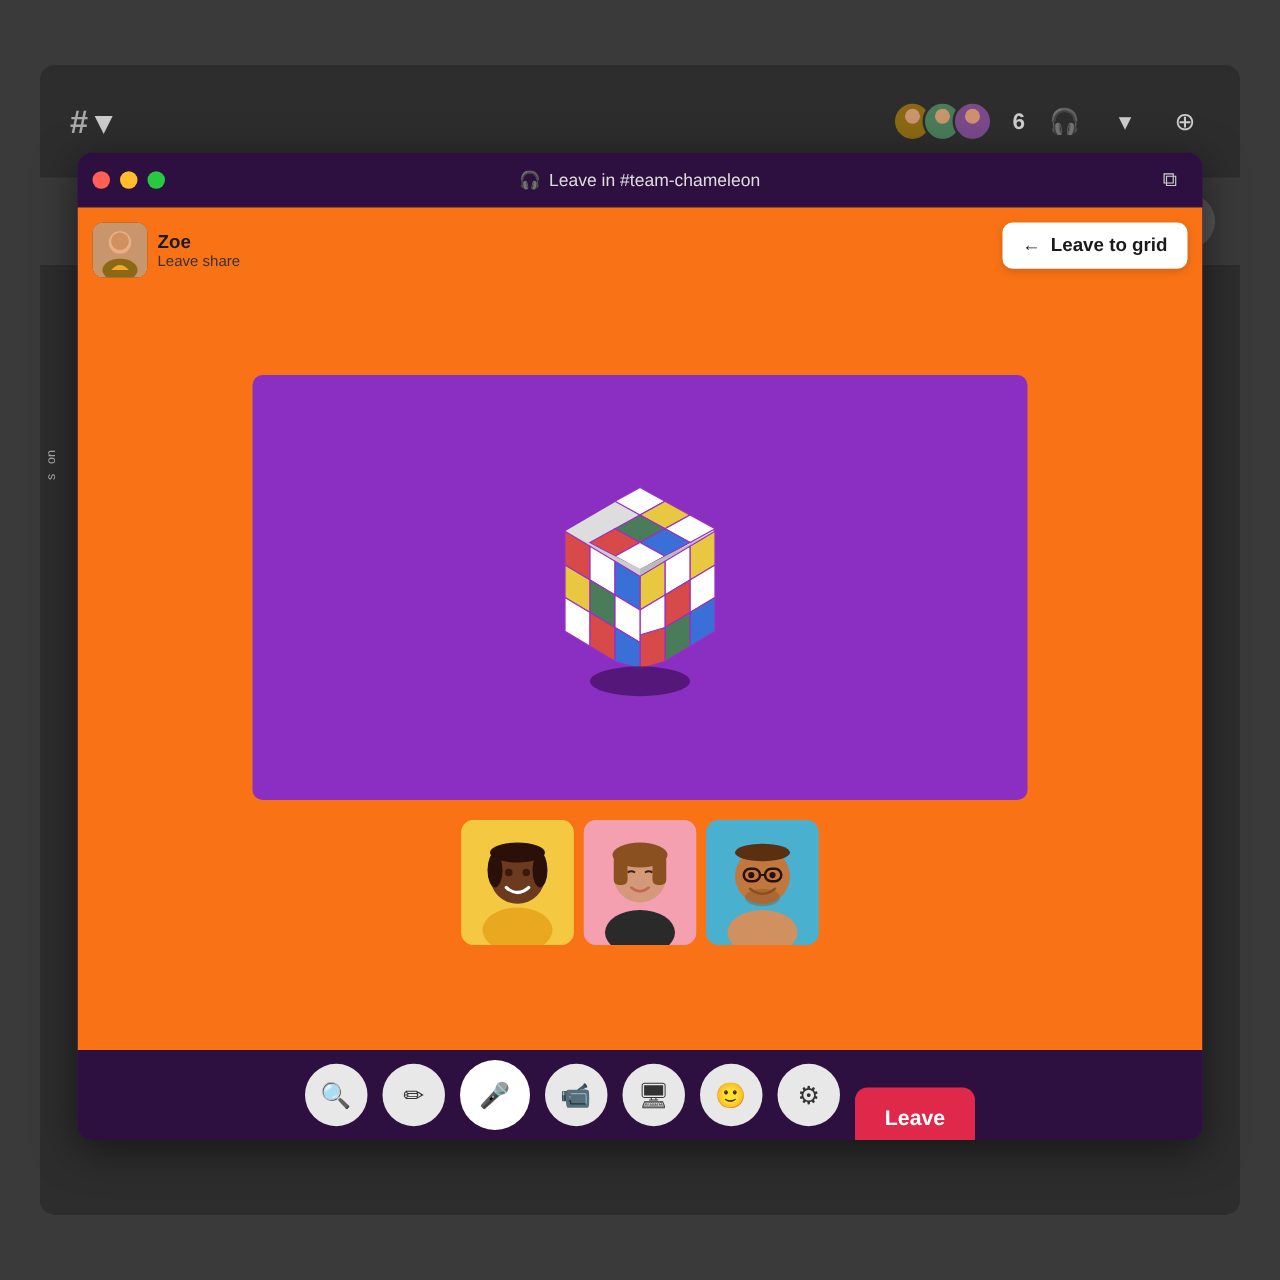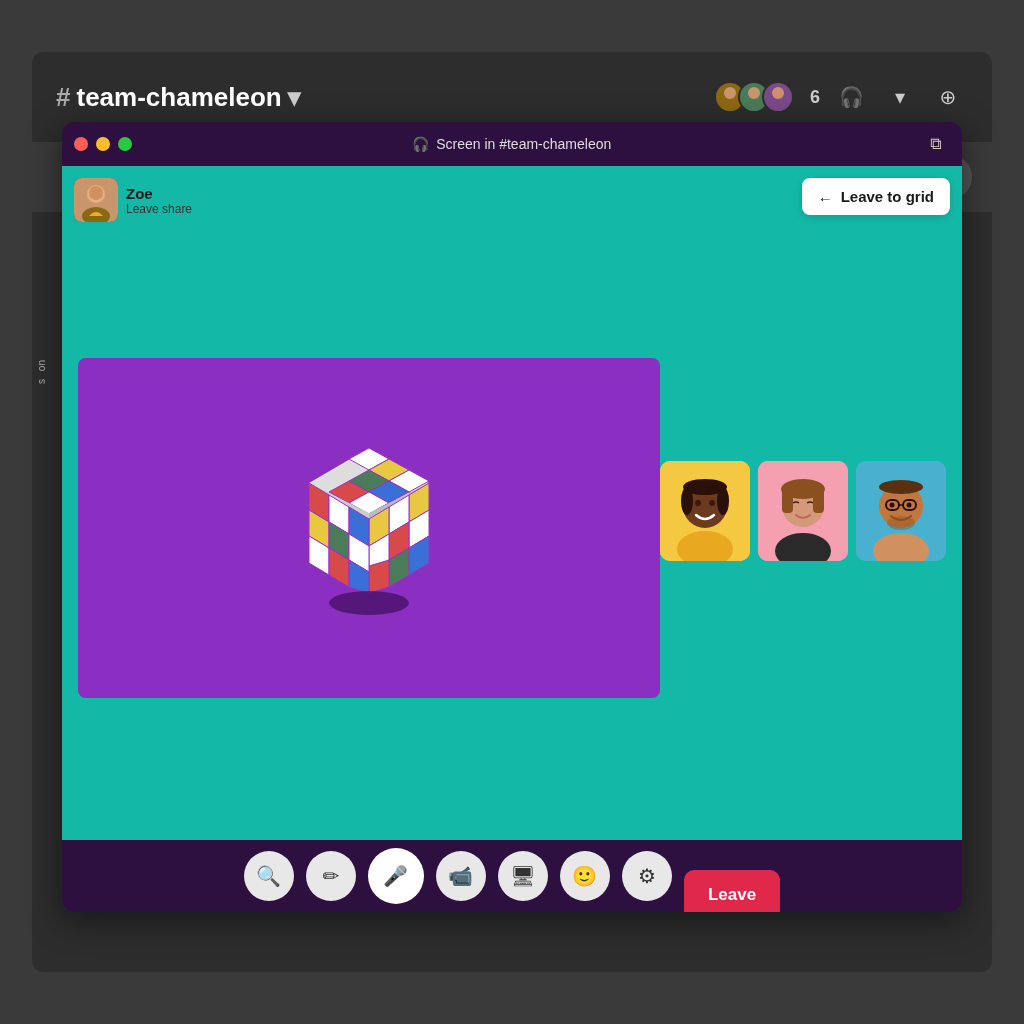--- a/index.html
+++ b/index.html
@@ -166,27 +166,28 @@
       color: #ccc;
       font-size: 16px;
       display: flex;
       align-items: center;
       justify-content: center;
     }
 
     
     .huddle-content {
       flex: 1;
-      background: #14b8a6;
-      display: flex;
-      flex-direction: row;
+      background: #f97316;
+      display: flex;
+      flex-direction: column;
       align-items: center;
       padding: 16px;
       overflow: hidden;
       position: relative;
+      justify-content: center;
     }
 
     .presenter-info {
       position: absolute;
       top: 12px;
       left: 12px;
       display: flex;
       align-items: center;
       gap: 8px;
       z-index: 10;
@@ -398,21 +399,20 @@
     }
   </style>
 </head>
 <body>
 
 <div class="outer-window">
 
   <div class="bg-header">
     <div class="channel-title">
       <span class="hash">#</span>
-      <span>team-chameleon</span>
       <span style="cursor:pointer; color:#ccc;">▾</span>
     </div>
     <div class="header-avatars">
       <div class="avatar-stack">
         <div class="avatar-circle">
           <svg width="28" height="28" viewBox="0 0 28 28">
               <circle cx="14" cy="10" r="6" fill="#c8956c"></circle>
               <ellipse cx="14" cy="24" rx="9" ry="6" fill="#8B6914"></ellipse>
             </svg>
         </div>
@@ -446,21 +446,21 @@
   <div class="huddle-window">
 
     <div class="huddle-titlebar">
       <div class="window-controls">
         <button class="wc-btn wc-close"></button>
         <button class="wc-btn wc-min"></button>
         <button class="wc-btn wc-max"></button>
       </div>
       <span class="huddle-title-text">
         <span>🎧</span>
-        <span>Screen in #team-chameleon</span>
+        <span>Leave in #team-chameleon</span>
       </span>
       <button class="expand-btn">⧉</button>
     </div>
 
     <div class="huddle-content">
 
       <div class="presenter-info">
         <div class="presenter-avatar">
           <svg width="44" height="44" viewBox="0 0 44 44" xmlns="http://www.w3.org/2000/svg">
             <rect width="44" height="44" rx="8" fill="#c8956c"></rect>

